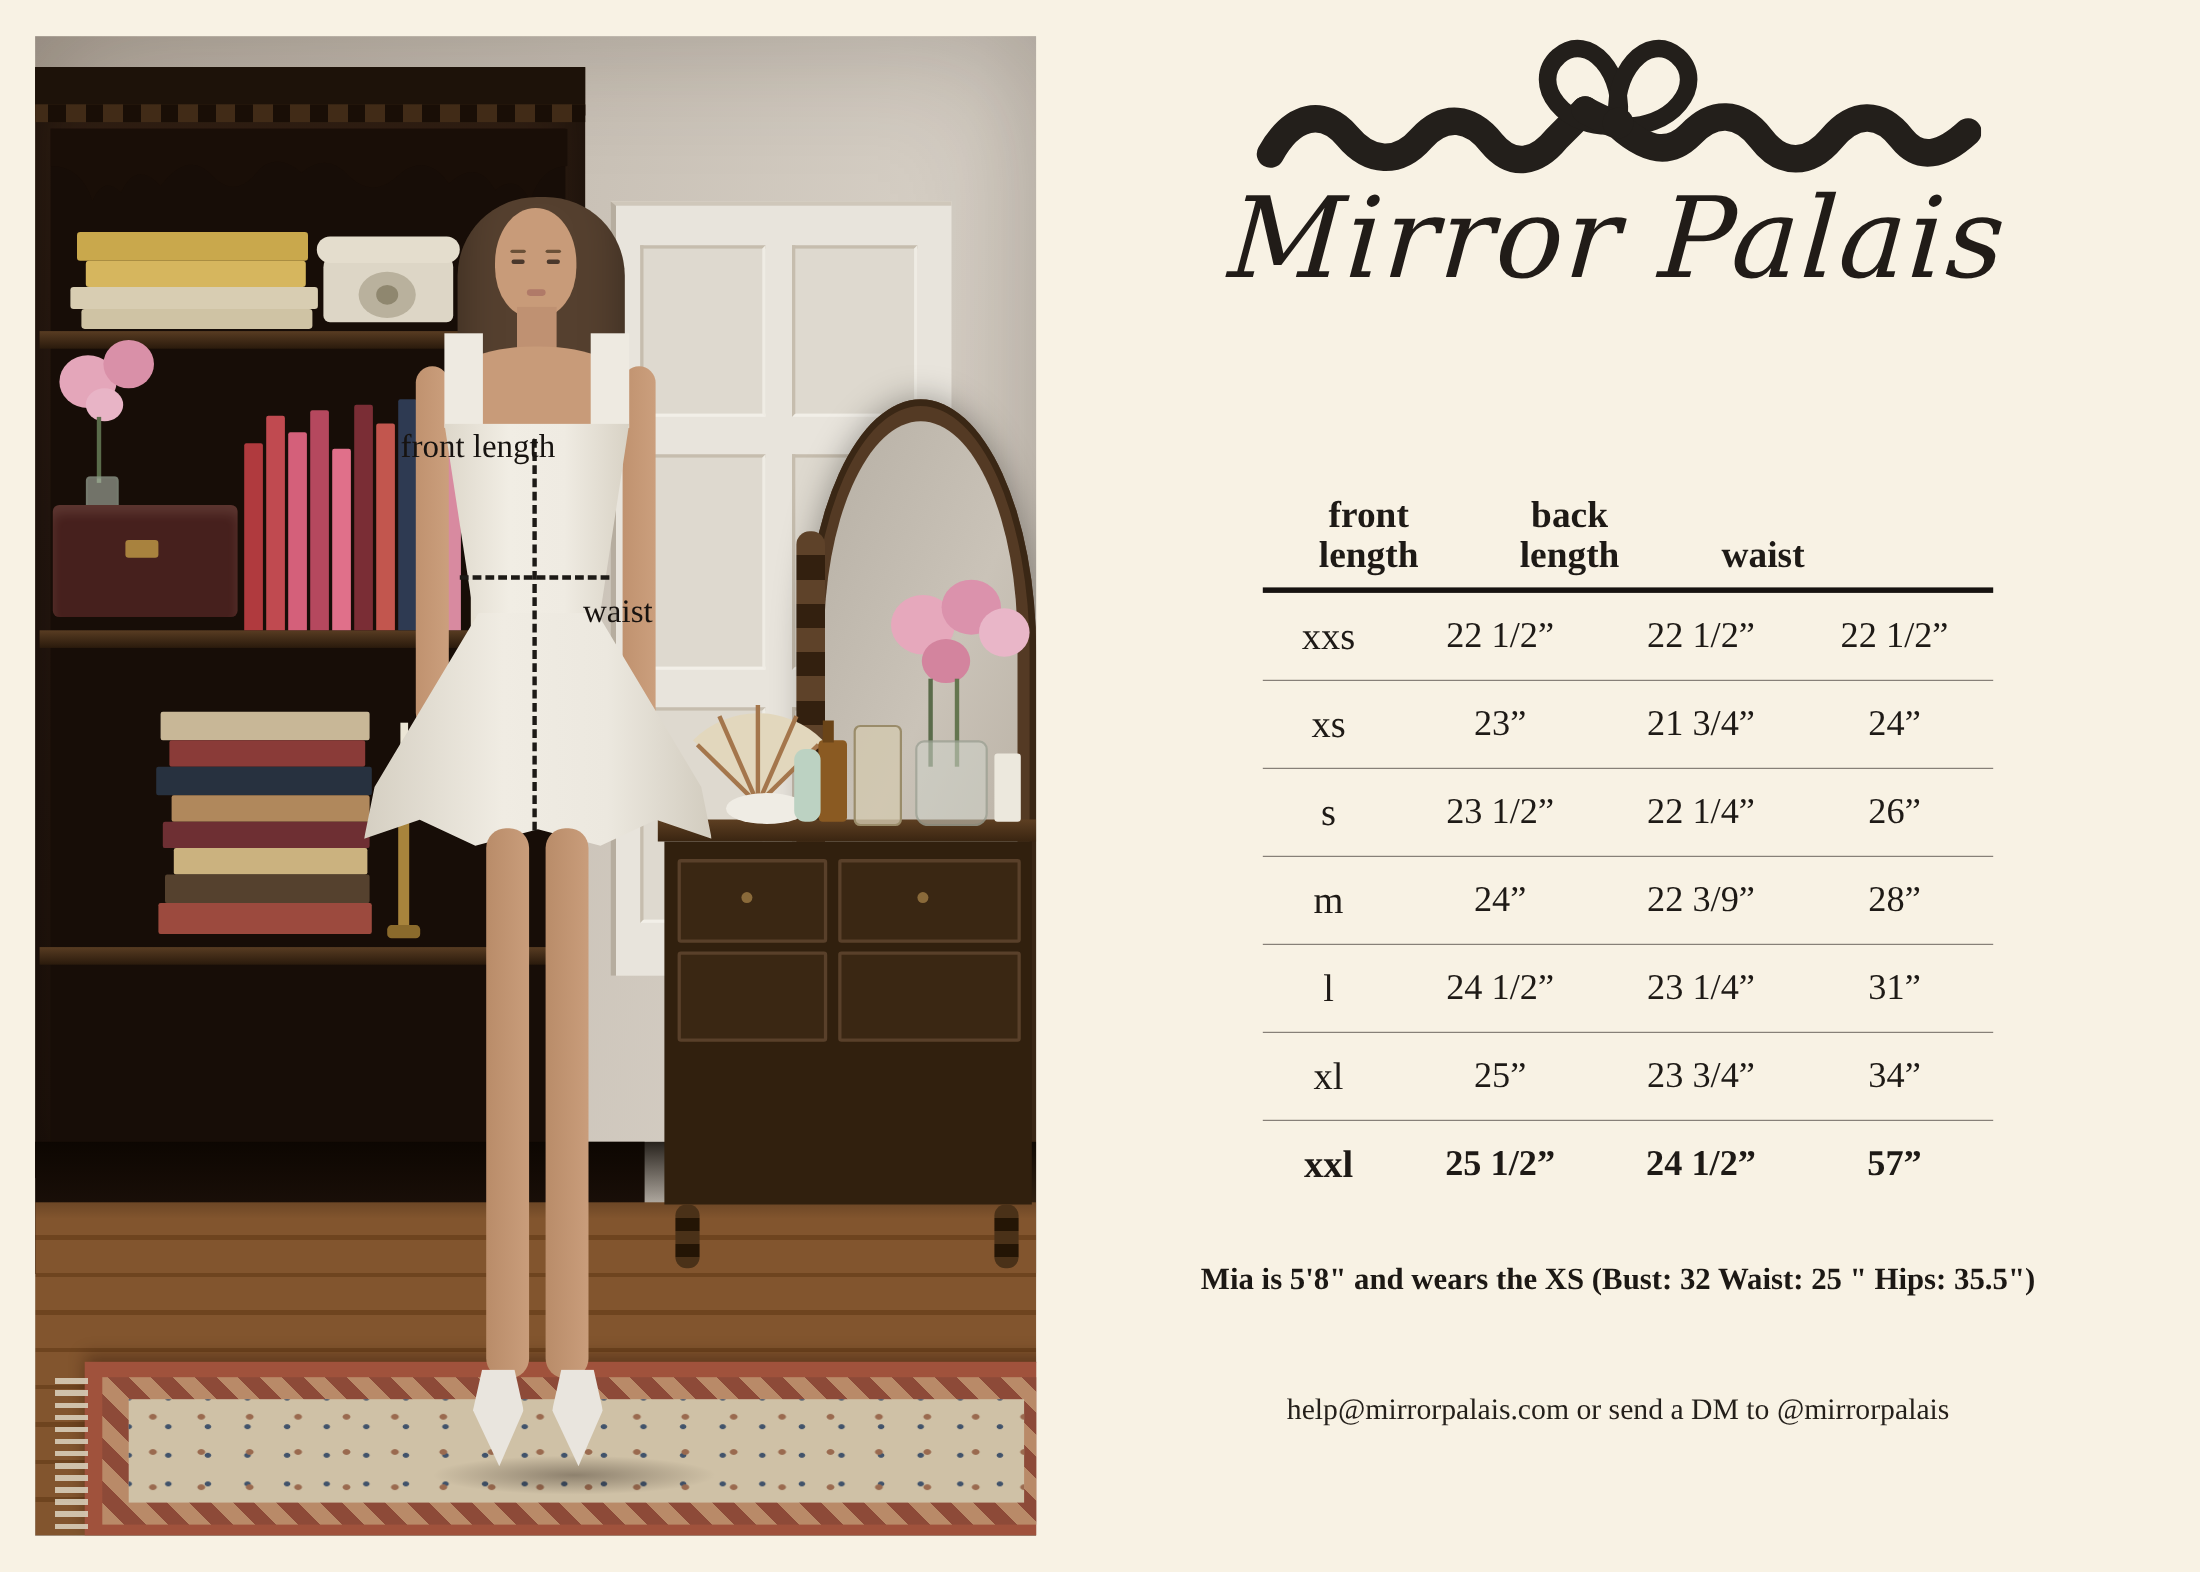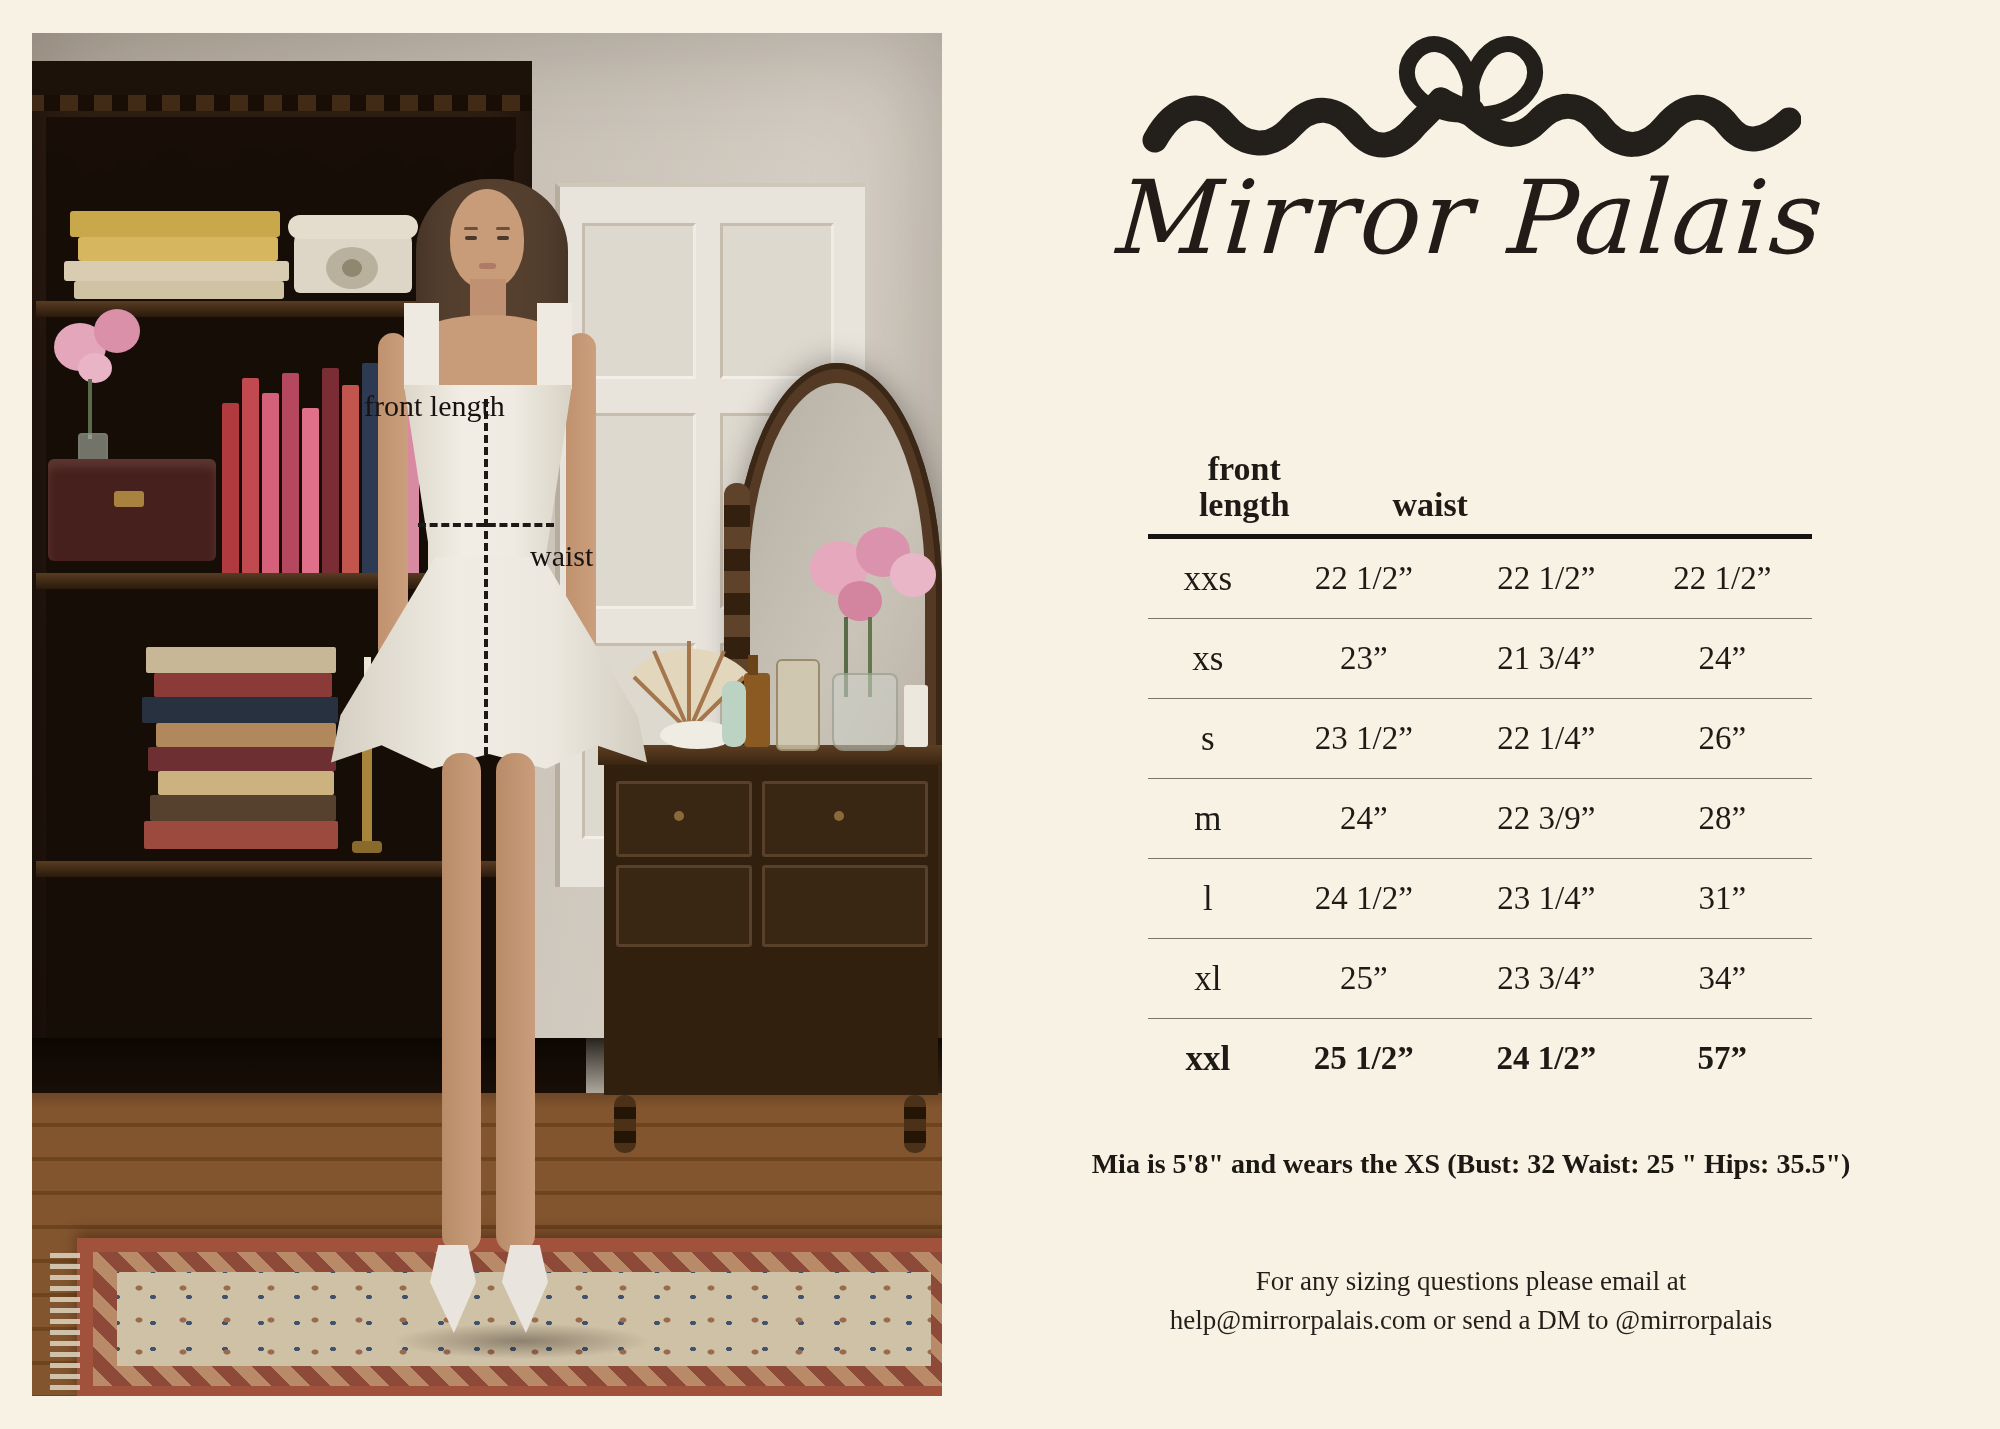--- a/index.html
+++ b/index.html
@@ -302,20 +302,23 @@
     </svg>
 
     <div class="logo">Mirror Palais</div>
 
 
     <div class="table">
       <div class="thead">
         <div class="cell c-front">
             <span>front length</span>
           </div>
+        <div class="cell c-back">
+            <span>back length</span>
+          </div>
         <div class="cell c-waist">
             <span>waist</span>
           </div>
       </div>
       <div class="trow">
         <div class="cell c-size">xxs</div>
         <div class="cell c-front">22 1/2”</div>
         <div class="cell c-back">22 1/2”</div>
         <div class="cell c-waist">22 1/2”</div>
       </div>
@@ -353,18 +356,17 @@
         <div class="cell c-size">xxl</div>
         <div class="cell c-front">25 1/2”</div>
         <div class="cell c-back">24 1/2”</div>
         <div class="cell c-waist">57”</div>
       </div>
     </div>
 
     <div class="note">Mia is 5'8" and wears the XS (Bust: 32 Waist: 25 " Hips: 35.5")</div>
 
     <div class="contact">
-      <div>For any sizing questions please email at</div>
       <div>help@mirrorpalais.com or send a DM to @mirrorpalais</div>
     </div>
   </div>
 
 </div>
 
 </body></html>

